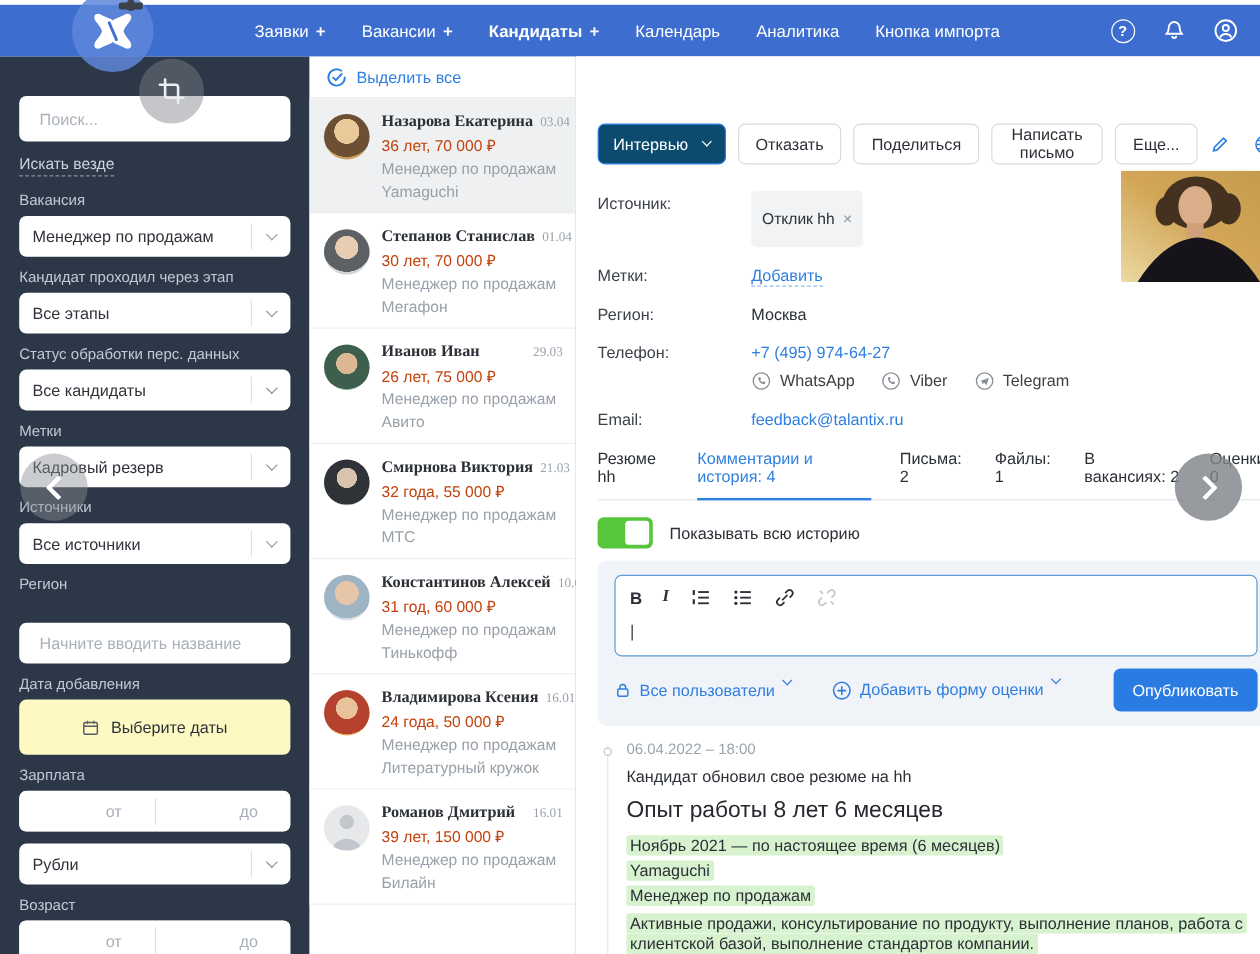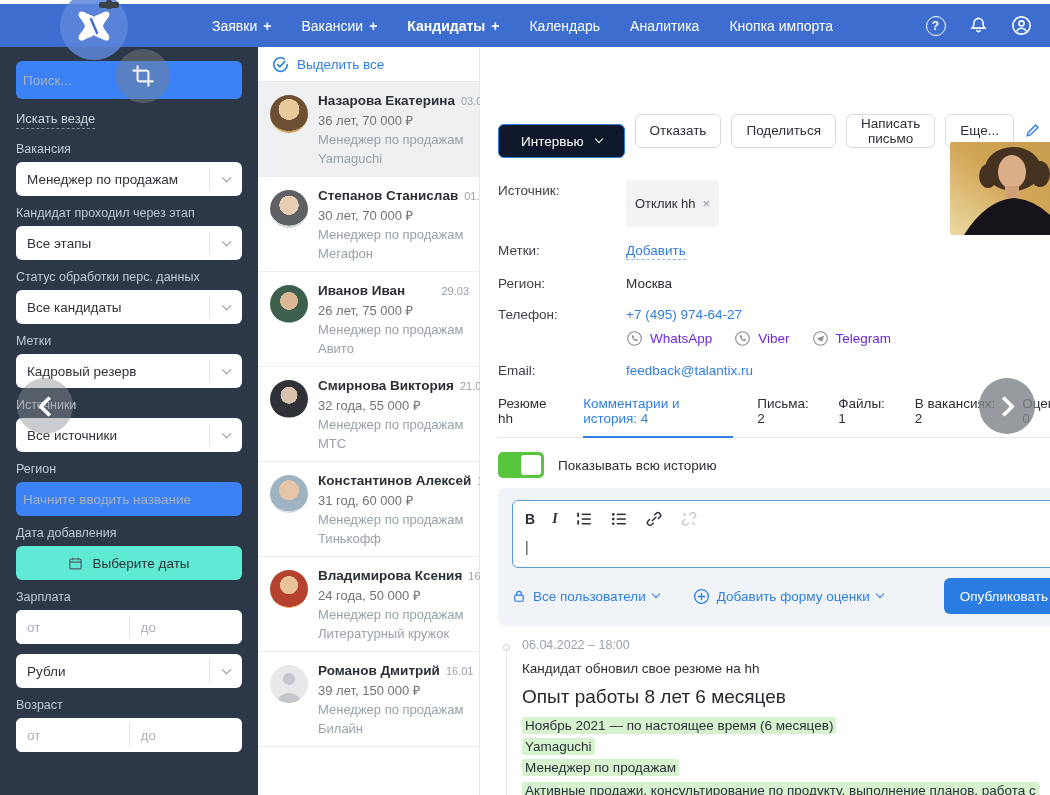--- a/index.html
+++ b/index.html
@@ -17,88 +17,88 @@
   .nav-plus { font-weight:600; opacity:.95; }
   .nav-right { margin-left:auto; display:flex; align-items:center; gap:22px; }
   .nav-ic { width:21px; height:21px; display:flex; align-items:center; justify-content:center; }
   .qm { width:20px; height:20px; border:1.6px solid #fff; border-radius:50%; color:#fff; font-size:12px; font-weight:700; display:flex; align-items:center; justify-content:center; }
 
   
   .main { display:flex; height:748px; }
 
   
   .sidebar { width:258px; background:#2c3848; padding:14px 16px 0; flex:none; }
-  .inp { width:100%; height:34px; border:none; border-radius:6px; padding:0 7px; font:13.5px "Liberation Sans",sans-serif; color:#2f333a; background:#3b82f6; outline:none; }
+  .inp { width:100%; height:34px; border:none; border-radius:6px; padding:0 17px; font:13.5px "Liberation Sans",sans-serif; color:#2f333a; background:#ffffff; outline:none;margin-top:19px; }
   ::placeholder { color:#a9b0ba; opacity:1; }
   .srch { height:38px; margin-bottom:10px; }
   .everywhere { display:inline-block; color:#ccd3dd; font-size:13px; border-bottom:1px dashed rgba(255,255,255,.45); padding-bottom:2px; margin-bottom:13px; }
   .fg { margin-bottom:10px; }
   .fg > label { display:block; font-size:12.5px; color:#c3c9d4; margin-bottom:6px; }
   .sel { height:34px; background:#fff; border-radius:6px; display:flex; align-items:center; padding-left:11px; font-size:13.5px; color:#2f333a; }
   .sel .val { flex:1; white-space:nowrap; overflow:hidden; }
   .sel .sep { width:1px; height:22px; background:#e0e3e8; }
   .sel .chevbox { width:32px; display:flex; align-items:center; justify-content:center; }
   .chev { width:7px; height:7px; border-right:1.7px solid #949aa3; border-bottom:1.7px solid #949aa3; transform:rotate(45deg); margin-top:-4px; }
   .chev.blue { border-color:#2f7fe0; width:6px; height:6px; }
   .chev.white { border-color:#fff; width:6px; height:6px; }
   .pair { display:flex; background:#fff; border-radius:6px; overflow:hidden; }
-  .pair input { flex:1; border:none; height:34px; padding:0 11px; font:13.5px "Liberation Sans",sans-serif; color:#c2410c; outline:none; min-width:0; }
+  .pair input { flex:1; border:none; height:34px; padding:0 27px; font:13.5px "Liberation Sans",sans-serif; color:#c2410c; outline:none; min-width:0;text-align:right; }
   .pair .mid { width:1px; background:#e0e3e8; margin:6px 0; }
   .pair.stack { margin-bottom:10px; }
-  .datebtn { height:34px; background:#5eead4; border-radius:6px; display:flex; align-items:center; justify-content:center; gap:9px; color:#2f333a; font-size:13.5px; }
+  .datebtn { height:46px; background:#fef9c3; border-radius:6px; display:flex; align-items:center; justify-content:center; gap:9px; color:#2f333a; font-size:13.5px; }
 
   
   .list { width:222px; background:#fff; border-right:1px solid #e6e8eb; flex:none; display:flex; flex-direction:column; }
   .select-all { height:34px; display:flex; align-items:center; gap:8px; padding:17px 14px; border-bottom:1px solid #e8eaed; color:#2f7fe0; font-size:13.5px; font-weight:500; flex:none; }
   .cand { display:flex; gap:10px; padding:11px 10px 9px 12px; border-bottom:1px solid #eceef0; background:#fff; }
   .cand.selected { background:#eef0f2; }
   .avatar { width:38px; height:38px; border-radius:50%; flex:none; margin-top:2px; overflow:hidden; }
   .av0 { background:radial-gradient(circle at 50% 38%, #e9c89a 0 34%, #6d4f33 35% 70%, #caa05a 71%); }
   .av1 { background:radial-gradient(circle at 50% 40%, #e8cdb2 0 32%, #5d6164 33% 68%, #cfd4d6 69%); }
   .av2 { background:radial-gradient(circle at 50% 42%, #dbb794 0 30%, #3e5f4e 31% 72%, #7da88f 73%); }
   .av3 { background:radial-gradient(circle at 50% 40%, #d9c2ae 0 28%, #2f3338 29% 74%, #8d9499 75%); }
   .av4 { background:radial-gradient(circle at 50% 40%, #e5c6a8 0 33%, #9fb4c2 34% 70%, #d6dee4 71%); }
   .av5 { background:radial-gradient(circle at 50% 40%, #e9c19b 0 30%, #b5422f 31% 72%, #e8a15a 73%); }
   .av6 { background:#e6e8ea; display:flex; align-items:flex-end; justify-content:center; }
   .cand-body { flex:1; min-width:0; }
-  .cand-top { display:flex; align-items:baseline; }
+  .cand-top { display:flex; align-items:baseline;font-family:Liberation Serif, serif; }
   .cand-name { font-size:13.5px; font-weight:700; color:#2b2f36; flex:1; white-space:nowrap; }
   .cand-date { font-size:11px; color:#9aa3ad; margin-left:6px; }
-  .cand-meta { font-size:13px; color:#737373; margin-top:3px; }
+  .cand-meta { font-size:13px; color:#c2410c; margin-top:3px; }
   .cand-sub { font-size:13px; color:#98a0a9; margin-top:3px; line-height:16px; white-space:nowrap; }
 
   
   .detail { flex:1; background:#fff; position:relative; padding:0 16px 0 18px; }
   .actions { margin-top:56px; display:flex; align-items:center; gap:10px; }
   .btn { height:34px; border-radius:6px; border:1px solid #d7dadf; background:#fff; color:#2c3038; font:13.5px "Liberation Sans",sans-serif; padding:0 14px; display:flex; align-items:center; }
-  .btn-primary { background:#0f172a; border-color:#2b7ce2; color:#fff; gap:12px; padding:0 22px;margin-top:21px; }
+  .btn-primary { background:#0c4a6e; border-color:#2b7ce2; color:#fff; gap:12px; padding:0 12px; }
   .top-icons { margin-left:auto; display:flex; align-items:center; gap:20px; }
   .photo { position:absolute; top:95px; right:16px; width:128px; height:93px; border-radius:2px; overflow:hidden; }
   .fields { margin-top:22px; width:430px; display:grid; grid-template-columns:128px 1fr; row-gap:13px; font-size:13.5px; color:#2b2f36; align-items:start; }
   .flabel { color:#3c414a; padding-top:3px; }
   .chip { display:inline-flex; align-items:center; gap:7px; background:#f1f3f5; border-radius:4px; padding:16px 9px; font-size:13px; color:#2b2f36; }
   .chip .x { color:#8d939c; font-size:13px; }
   .linkblue { color:#2f7fe0; text-decoration:none; }
   .dashed { border-bottom:1px dashed rgba(47,127,224,.55); padding-bottom:1px; display:inline-block; }
-  .messengers { display:flex; align-items:center; gap:7px; margin-top:8px; color:#6d28d9; }
+  .messengers { display:flex; align-items:center; gap:7px; margin-top:8px; color:#404040; }
   .msg-gap { width:8px; }
   .tabs { margin-top:18px; display:flex; gap:24px; border-bottom:1px solid #e6e8eb; font-size:13.5px; }
   .tab { padding-bottom:10px; color:#2b2f36; }
   .tab.active { color:#2f7fe0; border-bottom:2px solid #2f7fe0; margin-bottom:-1px; }
   .toggle-row { margin-top:14px; display:flex; align-items:center; gap:14px; font-size:13.5px; color:#2b2f36; }
   .switch { width:46px; height:26px; background:#57c63c; border-radius:5px; position:relative; flex:none; }
   .knob { position:absolute; top:3px; right:3px; width:20px; height:20px; background:#fff; border-radius:3px; }
   .composer { margin-top:10px; background:#f0f3f7; border-radius:8px; padding:12px 14px; }
   .editor { background:#fff; border:1px solid #5b9bd8; border-radius:6px; padding:8px 12px 6px; height:68px; }
   .toolbar { display:flex; align-items:center; gap:17px; height:20px; }
   .tb { font-size:14px; color:#2b2f36; font-weight:700; }
   .tb.it { font-family:"Liberation Serif",serif; font-style:italic; font-weight:700; }
   .caret { font-size:14px; color:#444; margin-top:10px; font-weight:400; }
   .composer-actions { display:flex; align-items:center; margin-top:10px; gap:8px; }
-  .c-drop { display:flex; align-items:center; gap:7px; color:#2f7fe0; font-size:13.5px; }
+  .c-drop { display:flex; gap:7px; color:#2f7fe0; font-size:13.5px; }
   .c-sp { width:18px; }
   .btn-publish { margin-left:auto; height:36px; background:#2b7ce2; color:#fff; border:none; border-radius:6px; font:13.5px "Liberation Sans",sans-serif; padding:0 16px; }
 
   .history { margin-top:12px; position:relative; padding-left:24px; font-size:13.5px; color:#2b2f36; }
   .history::before { content:""; position:absolute; left:8px; top:4px; bottom:-20px; width:1px; background:#e4e7ea; }
   .h-dot { position:absolute; left:5px; top:6px; width:7px; height:7px; border-radius:50%; background:#fff; border:1px solid #c3c9d0; }
   .h-date { color:#9aa3ad; font-size:12.5px; }
   .h-event { margin-top:9px; }
   .h-heading { margin-top:10px; font-size:19px; font-weight:500; color:#26292f; }
   .h-block { margin-top:9px; line-height:17px; }

